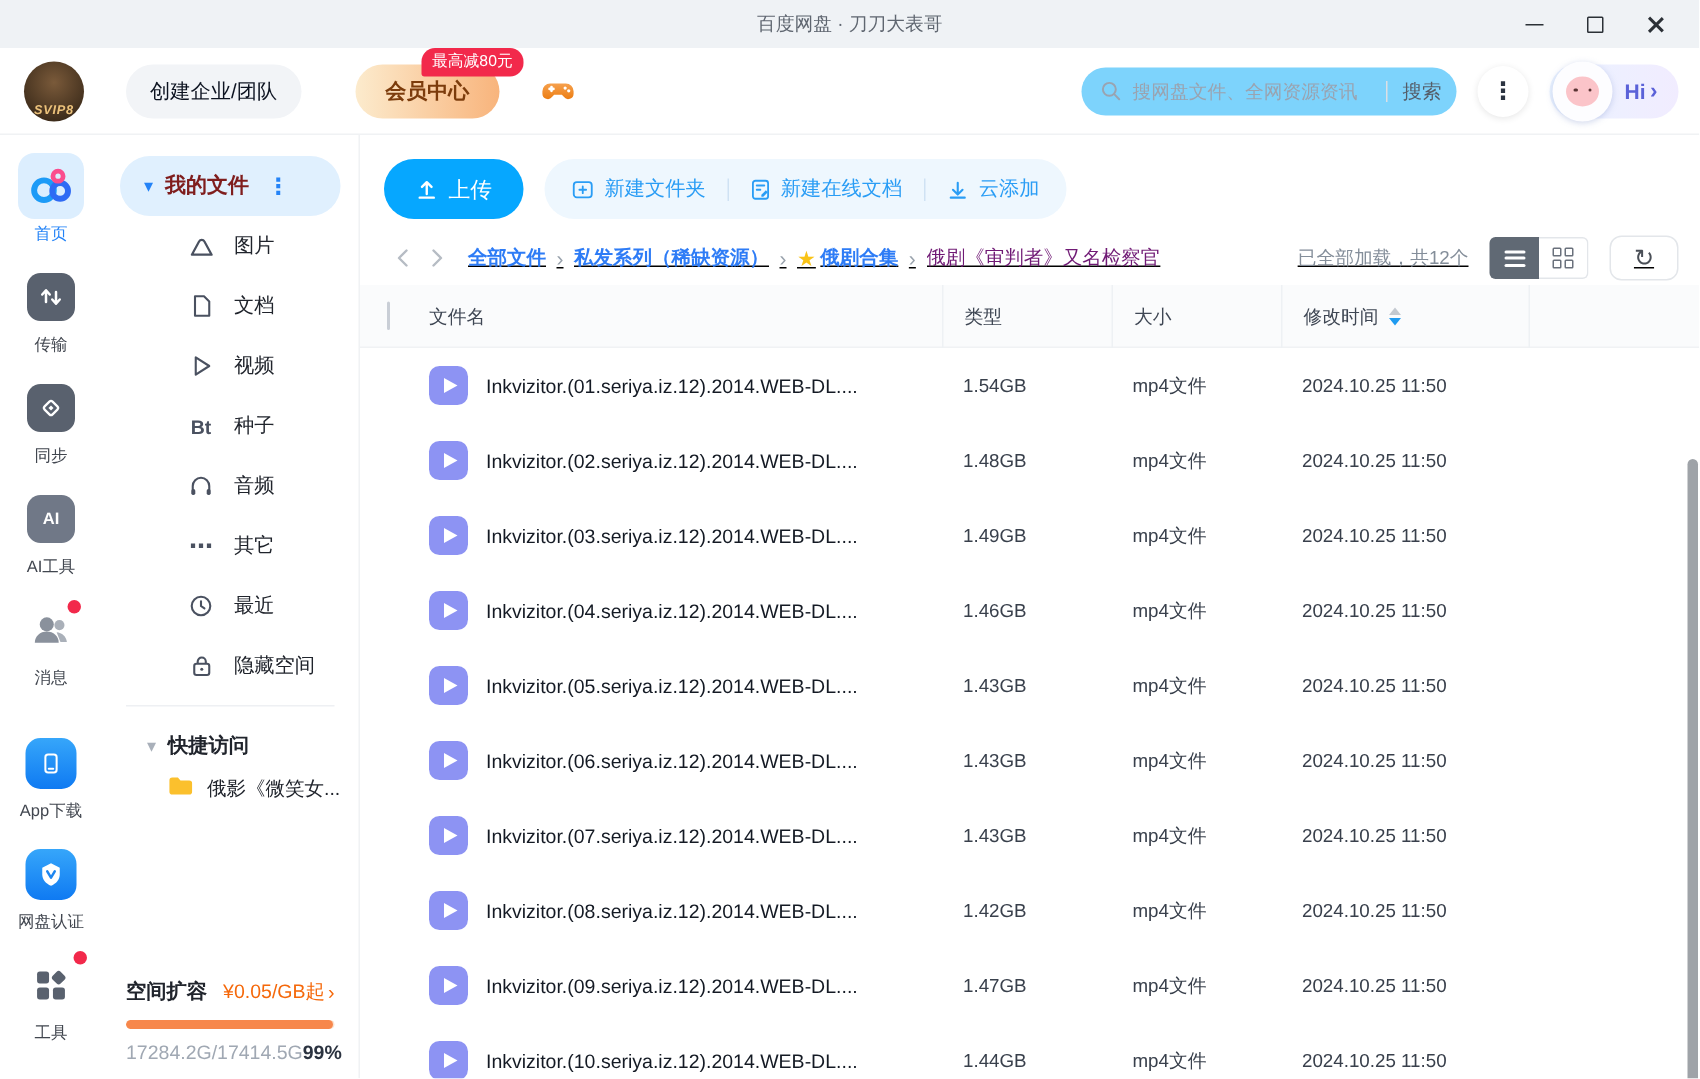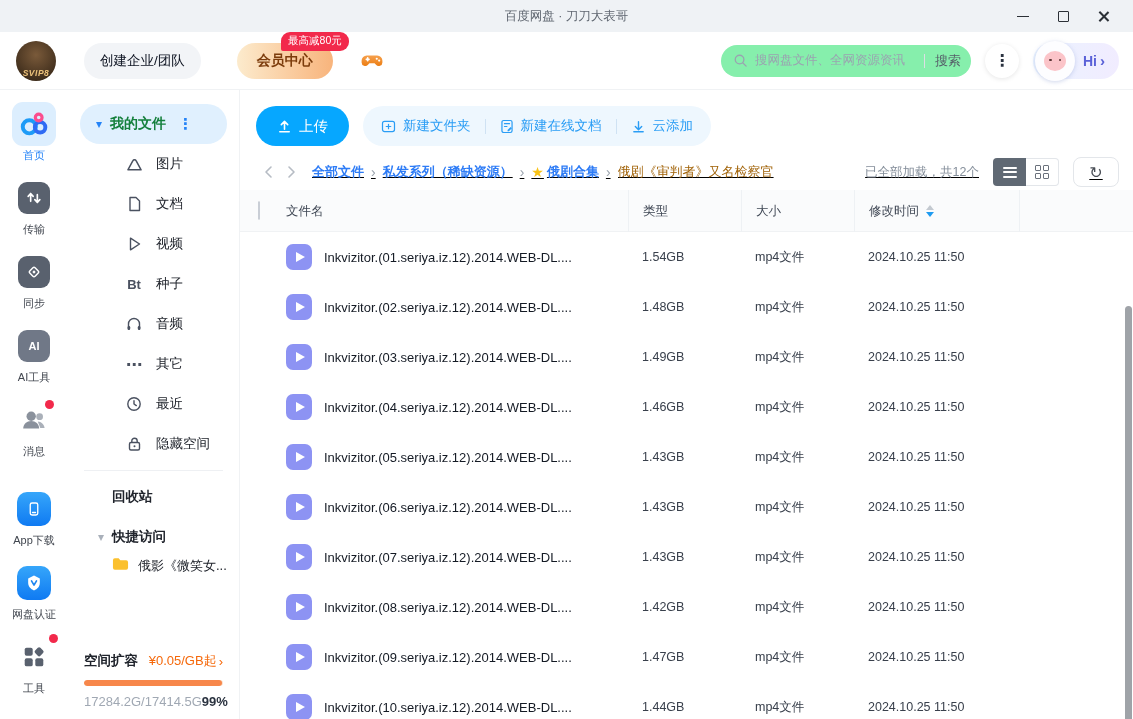--- a/index.html
+++ b/index.html
@@ -21,21 +21,21 @@
   .header { height:58px; background:#fff; display:flex; align-items:center; border-bottom:1px solid #f0f2f4; padding:0 14px 0 16px; }
   .svip-avatar { width:40px; height:40px; border-radius:50%; background:radial-gradient(circle at 50% 35%, #7a5a3a, #2c1f12); position:relative; overflow:hidden; flex:0 0 auto; cursor:pointer; }
   .svip-band { position:absolute; bottom:3px; left:0; right:0; text-align:center; font-size:8.5px; font-weight:700; font-style:italic; color:#ecc27b; letter-spacing:.5px; }
   .pill-btn { margin-left:28px; background:#f2f4f7; border-radius:18px; padding:9px 16px; font-size:13.5px; color:#0c1220; cursor:pointer; white-space:nowrap; }
   .member-wrap { position:relative; margin-left:36px; }
   .member-btn { background:linear-gradient(90deg,#fcebcd,#f8b47c); border-radius:18px; padding:9px 20px; font-size:14px; font-weight:700; color:#7c3c0c; cursor:pointer; white-space:nowrap; }
   .member-badge { position:absolute; top:-11px; right:-16px; background:#f2294b; color:#fff; font-size:10.5px; padding:2px 7px 3px; border-radius:9px 9px 9px 2px; white-space:nowrap; }
   .game-icon { margin-left:26px; cursor:pointer; display:flex; }
 
   .header-right { margin-left:auto; display:flex; align-items:center; }
-  .searchbar { width:250px; height:32px; background:#86efac; border-radius:16px; display:flex; align-items:center; padding:0 10px 0 12px;font-family:Liberation Serif, serif; }
+  .searchbar { width:250px; height:32px; background:#7dd3fc; border-radius:16px; display:flex; align-items:center; padding:0 10px 0 12px; }
   .searchbar input { flex:1; min-width:0; border:none; outline:none; background:transparent; font-size:12.5px; color:#444; font-family:inherit; }
   .searchbar input::placeholder { color:#9aa3b0; }
   .search-div { width:1px; height:14px; background:#dcdfe4; margin:0 10px; }
   .search-go { font-size:13px; color:#555d68; cursor:pointer; white-space:nowrap; }
   .more-btn { width:34px; height:34px; margin-left:14px; border-radius:50%; background:#fff; box-shadow:0 1px 5px rgba(0,0,0,.10); display:flex; align-items:center; justify-content:center; font-size:16px; font-weight:700; color:#2b3340; cursor:pointer; }
   .user-pill { margin-left:14px; height:36px; background:linear-gradient(90deg,#eaf3ff,#f1ecff); border-radius:18px; display:flex; align-items:center; padding:0 14px 0 2px; cursor:pointer; }
   .user-avatar { width:40px; height:40px; border-radius:50%; background:#fdfdff; box-shadow:0 1px 4px rgba(120,140,200,.35); position:relative; flex:0 0 auto; }
   .user-face { position:absolute; left:9px; top:10px; width:22px; height:20px; border-radius:50%; background:#fbc4c9; }
   .user-face::before,.user-face::after { content:""; position:absolute; top:8px; width:2.5px; height:2.5px; border-radius:50%; background:#5a3434; }
   .user-face::before { left:5px; } .user-face::after { right:5px; }
@@ -55,21 +55,21 @@
   .dark-tile { width:32px; height:32px; border-radius:9px; background:#59616e; display:flex; align-items:center; justify-content:center; }
   .blue-tile { width:34px; height:34px; border-radius:10px; background:linear-gradient(180deg,#36a6fa,#0f7af2); display:flex; align-items:center; justify-content:center; }
   .red-dot { position:absolute; top:2px; right:2px; width:9px; height:9px; border-radius:50%; background:#f2294b; }
   .rail-spacer { flex:1; }
   .ai-text { color:#fff; font-size:11px; font-weight:700; }
 
   
   .sidebar { width:172px; flex:0 0 auto; border-right:1px solid #f0f2f4; position:relative; padding-top:14px; }
   .myfiles-pill { margin:0 12px; height:40px; background:#e0f0fe; border-radius:20px; display:flex; align-items:center; padding:0 14px 0 16px; cursor:pointer; }
   .myfiles-caret { color:#2483f7; font-size:12px; margin-right:8px; }
-  .myfiles-label { color:#15803d; font-size:14px; font-weight:700; }
+  .myfiles-label { color:#7f1d1d; font-size:14px; font-weight:700; }
   .myfiles-dots { color:#2483f7; font-size:15px; font-weight:700; margin-left:12px; }
   .side-item { height:40px; display:flex; align-items:center; padding-left:56px; cursor:pointer; }
   .side-item .si-icon { width:20px; display:flex; justify-content:center; margin-right:12px; color:#4a5160; font-size:13px; font-weight:700; }
   .side-item .si-label { font-size:13.5px; color:#20242c; }
   .side-divider { height:1px; background:#eef0f3; margin:6px 16px; }
   .side-link { height:40px; display:flex; align-items:center; padding-left:44px; font-size:13.5px; font-weight:600; color:#20242c; cursor:pointer; }
   .quick-row { height:40px; display:flex; align-items:center; padding-left:30px; cursor:pointer; }
   .quick-caret { color:#a9b0ba; font-size:12px; margin-right:8px; }
   .quick-label { font-size:13.5px; font-weight:600; color:#20242c; }
   .folder-item { height:38px; display:flex; align-items:flex-start; padding-left:44px; cursor:pointer; }
@@ -91,21 +91,21 @@
   .actions-pill { margin-left:14px; height:40px; background:#eef7fe; border-radius:21px; display:flex; align-items:center; padding:12px 18px; }
   .action-link { display:flex; align-items:center; gap:7px; color:#2a9df5; font-size:13.5px; cursor:pointer; white-space:nowrap; }
   .action-sep { width:1px; height:15px; background:#cfe2f3; margin:0 14px; }
 
   .crumb-row { margin-top:8px; height:36px; display:flex; align-items:center; padding:0 14px 0 18px;text-decoration:underline; }
   .nav-arrow { display:flex; align-items:center; justify-content:center; width:22px; height:22px; cursor:pointer; }
   .crumbs { display:flex; align-items:center; margin-left:10px; min-width:0; }
   .crumb-link { color:#2e7cf6; font-size:13px; font-weight:600; cursor:pointer; white-space:nowrap; }
   .crumb-sep { color:#9aa3ad; font-size:14px; margin:0 7px; }
   .crumb-star { color:#f9c317; font-size:14px; margin-right:3px; }
-  .crumb-current { color:#a16207; font-size:13px; white-space:nowrap; overflow:hidden; text-overflow:ellipsis; }
+  .crumb-current { color:#701a75; font-size:13px; white-space:nowrap; overflow:hidden; text-overflow:ellipsis; }
   .crumb-right { margin-left:auto; display:flex; align-items:center; }
   .load-status { font-size:12.5px; color:#848e9a; margin-right:14px; white-space:nowrap; }
   .view-toggle { display:flex; height:28px; }
   .seg { width:33px; display:flex; align-items:center; justify-content:center; cursor:pointer; }
   .seg-list { background:#606974; border-radius:4px 0 0 4px; }
   .bars { display:flex; flex-direction:column; gap:2.5px; }
   .bars span { width:14px; height:2px; background:#fff; border-radius:1px; }
   .seg-grid { background:#fff; border:1px solid #e3e6ea; border-left:none; border-radius:0 4px 4px 0; }
   .grid-glyph { display:grid; grid-template-columns:6px 6px; grid-gap:2px; }
   .grid-glyph span { width:6px; height:6px; border:1.5px solid #6a717c; border-radius:1px; }
@@ -354,21 +354,20 @@
               <rect x="2" y="6.5" width="10" height="7.5" rx="1.5" fill="none" stroke="#4a5160" stroke-width="1.4"></rect>
               <path d="M4.3 6.5V5a2.7 2.7 0 0 1 5.4 0v1.5" fill="none" stroke="#4a5160" stroke-width="1.4"></path>
               <circle cx="7" cy="10.2" r="1" fill="#4a5160"></circle>
             </svg>
           </span>
         <span class="si-label">隐藏空间</span>
       </div>
 
       <div class="side-divider"></div>
 
-      <div class="side-link">回收站</div>
 
       <div class="quick-row">
         <span class="quick-caret">▾</span>
         <span class="quick-label">快捷访问</span>
       </div>
       <div class="folder-item">
         <svg width="17" height="15" viewBox="0 0 18 15">
             <path d="M1 3a2 2 0 0 1 2-2h4l1.8 2H15a2 2 0 0 1 2 2v6a2 2 0 0 1-2 2H3a2 2 0 0 1-2-2z" fill="#fbc02d"></path>
           </svg>
         <span class="si-label">俄影《微笑女...</span>

